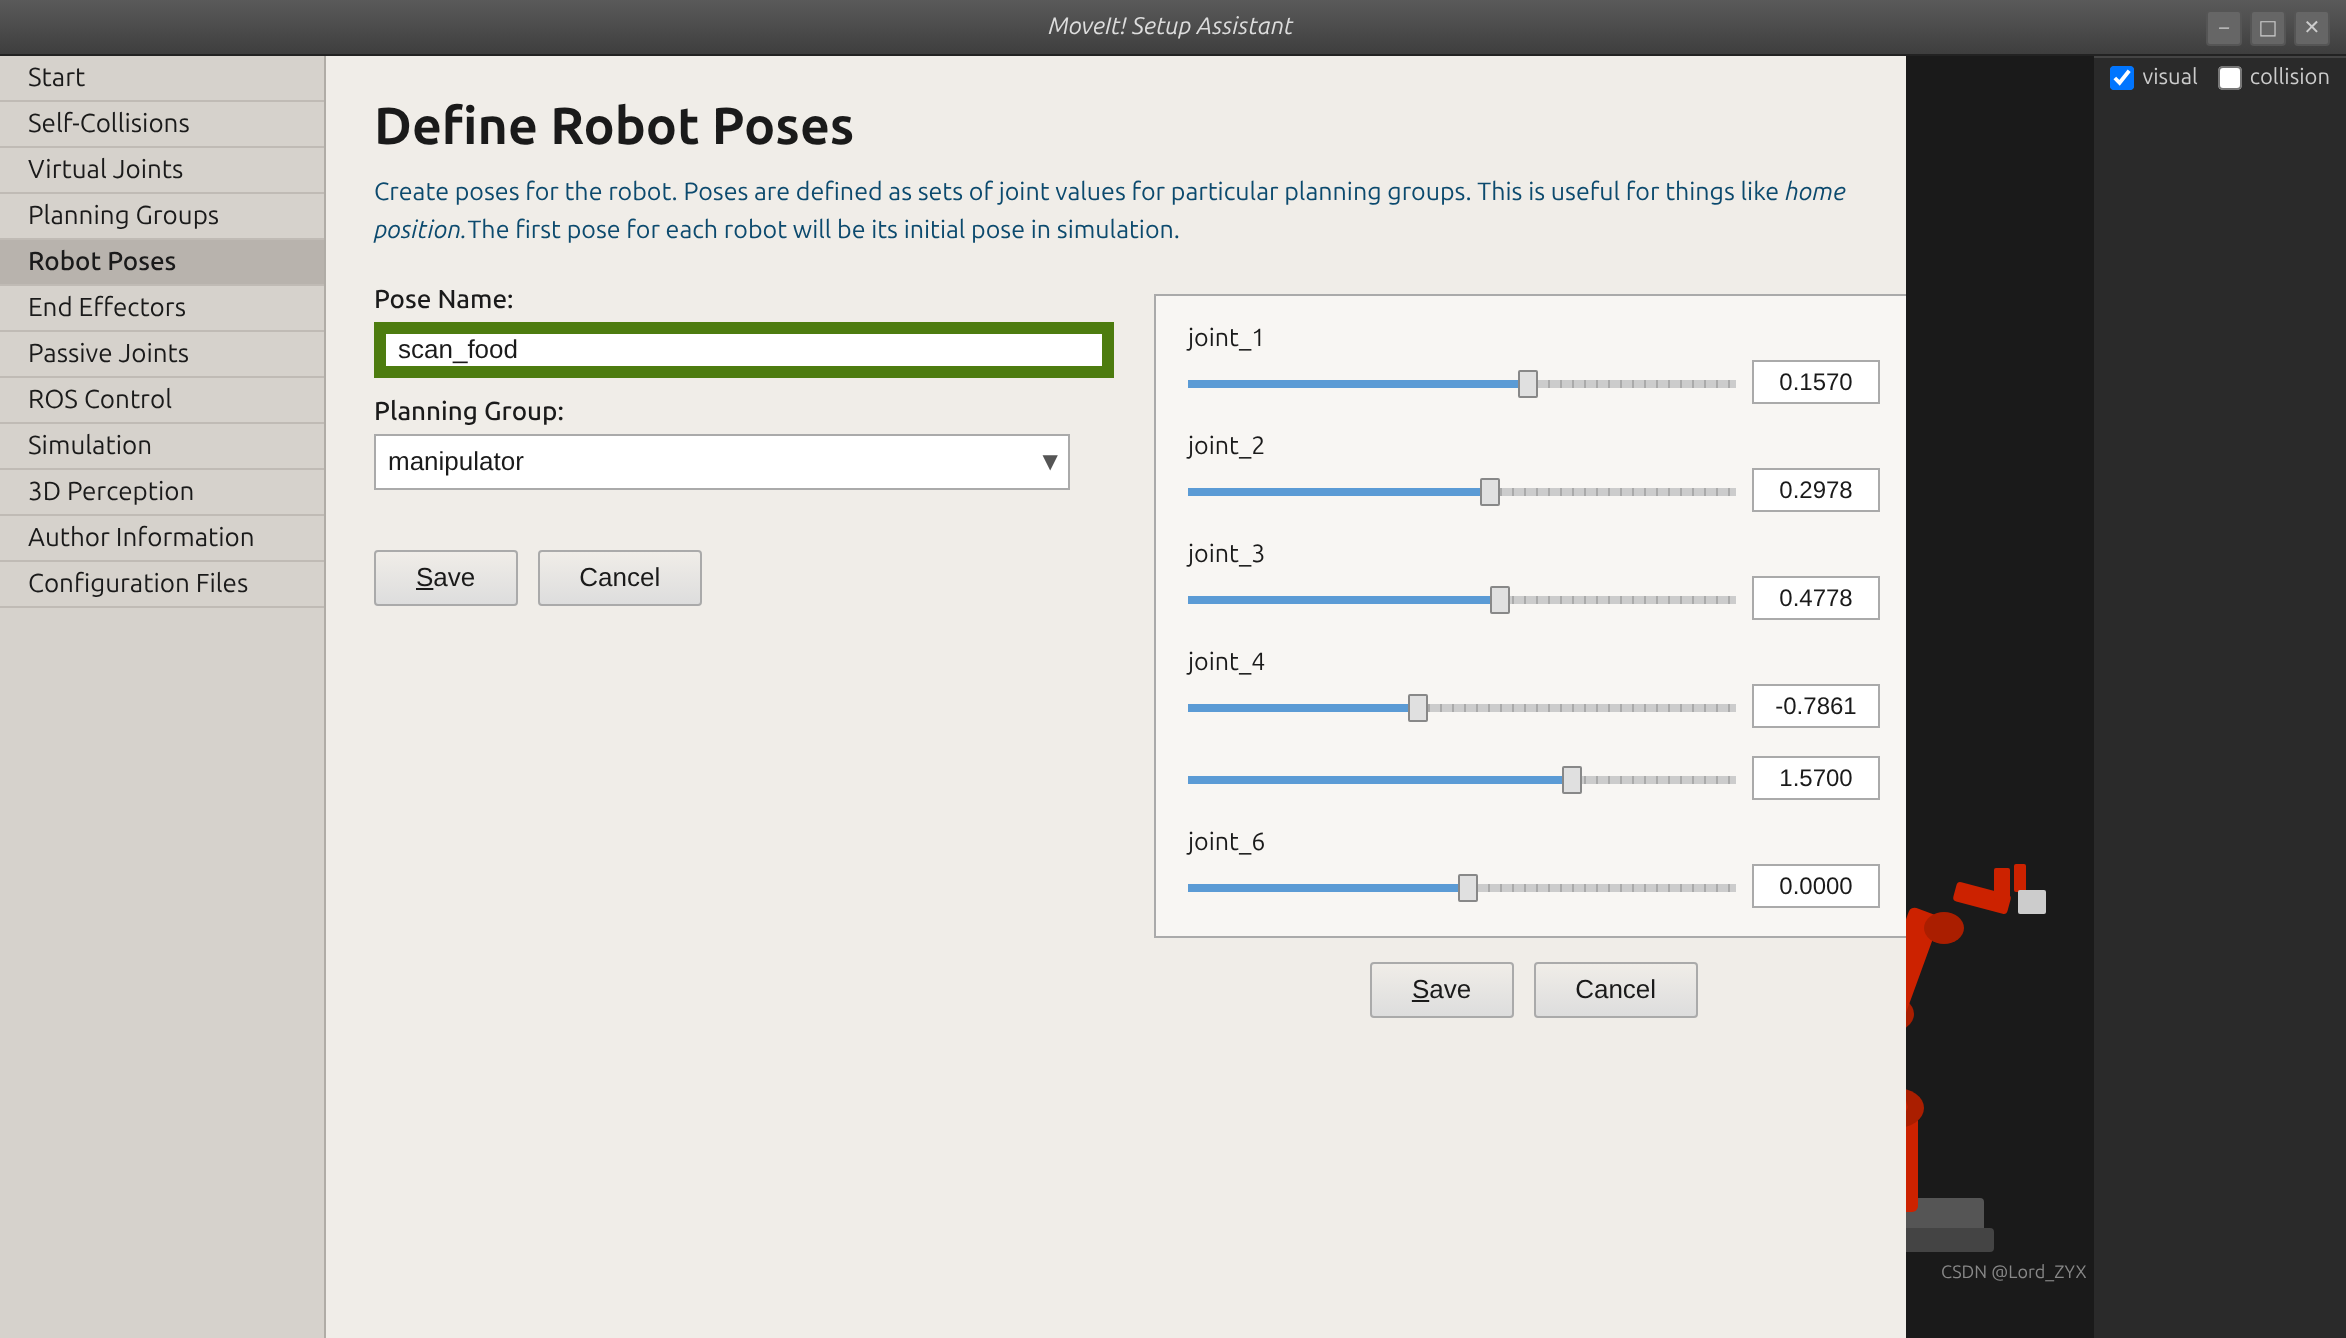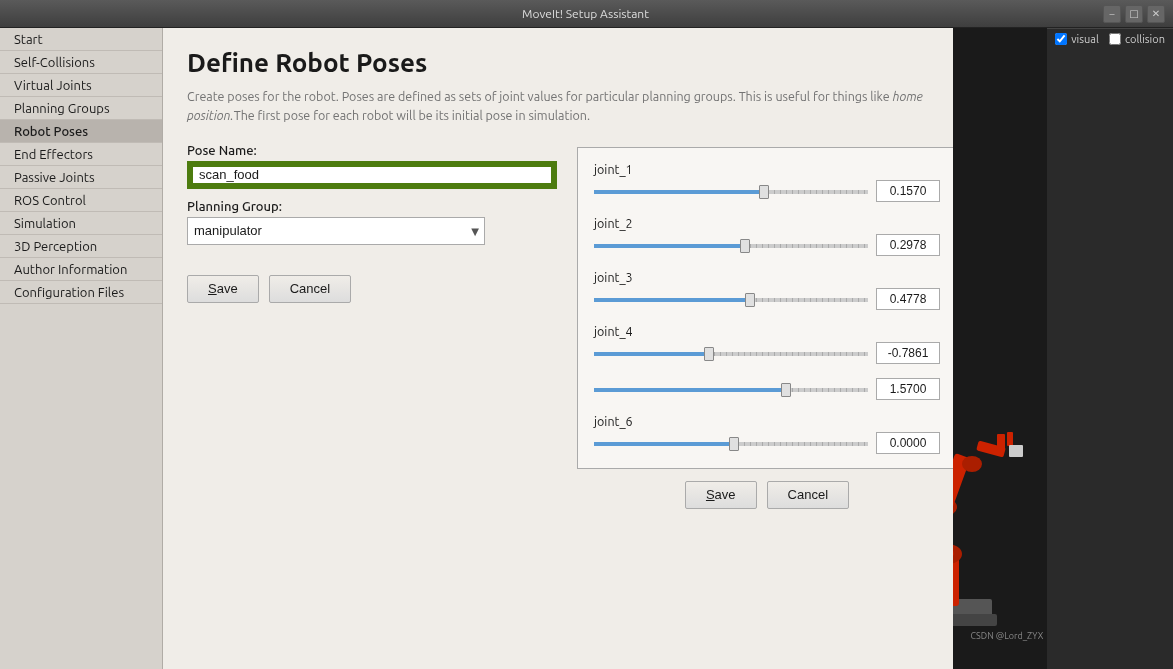--- a/index.html
+++ b/index.html
@@ -16,20 +16,21 @@
     .title-bar {
       background: linear-gradient(to bottom, #5a5a5a, #3e3e3e);
       height: 28px;
       display: flex;
       align-items: center;
       justify-content: center;
       padding: 0 8px;
       color: #ddd;
       font-size: 12px;
       border-bottom: 1px solid #222;
+      font-style: italic;
     }
     .title-bar-title {
       flex: 1;
       text-align: center;
     }
     .title-bar-controls {
       display: flex;
       gap: 4px;
     }
     .title-btn {
@@ -83,21 +84,21 @@
 
     .page-title {
       font-size: 26px;
       font-weight: bold;
       color: #1a1a1a;
       margin-bottom: 10px;
     }
 
     .page-description {
       font-size: 12.5px;
-      color: #737373;
+      color: #0c4a6e;
       line-height: 1.5;
       margin-bottom: 18px;
       max-width: 740px;
     }
     .page-description em {
       font-style: italic;
     }
 
     .form-row {
       margin-bottom: 10px;
@@ -113,21 +114,21 @@
       height: 28px;
       border: 6px solid #4d7c0f;
       background: #fff;
       padding: 3px 6px;
       font-size: 13px;
       color: #1a1a1a;
       outline: none;
     }
     .form-select-wrapper {
       position: relative;
-      width: 298px;
+      width: 348px;
     }
     .form-select {
       width: 100%;
       height: 28px;
       border: 1px solid #aaa;
       background: #fff;
       padding: 3px 6px;
       font-size: 13px;
       color: #1a1a1a;
       appearance: none;

